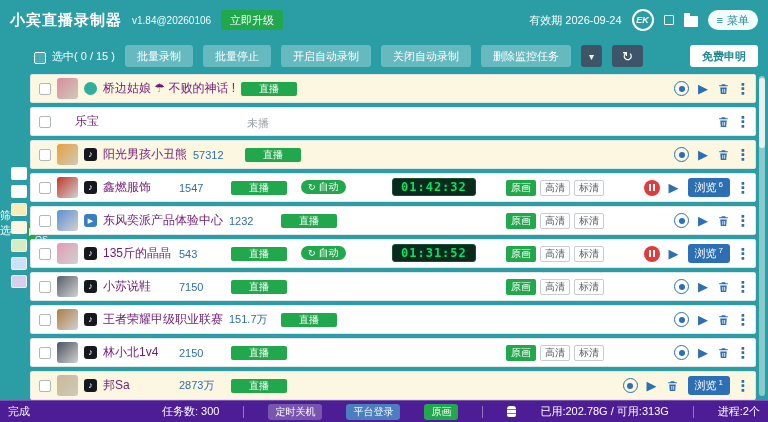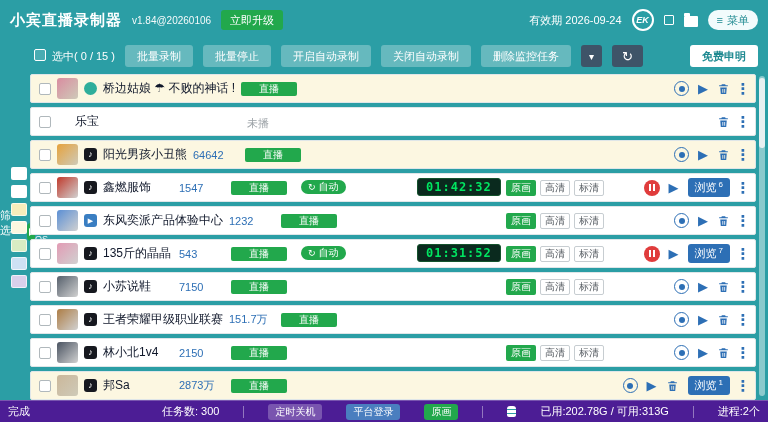--- a/index.html
+++ b/index.html
@@ -28,44 +28,44 @@
   .swatch { width:16px; height:13px; border-radius:2px; border:1px solid rgba(255,255,255,.65); display:block; cursor:pointer; }
   .side-logo { width:18px; height:18px; background:#22a84c; border-radius:4px; margin-top:10px; display:flex; align-items:center; justify-content:center; cursor:pointer; }
   .side-logo .tri { width:0; height:0; border-left:6px solid #fff; border-top:4px solid transparent; border-bottom:4px solid transparent; margin-left:2px; }
   .os-label { color:#eaf6f7; font-size:9px; margin-top:10px; display:flex; flex-direction:column; align-items:center; gap:3px; }
   .os-ic { width:10px; height:10px; background:#34555c; border-radius:2px; }
 
   .content { flex:1; position:relative; display:flex; flex-direction:column; }
 
   
   .toolbar { height:32px; display:flex; align-items:center; padding:0 10px 0 8px; gap:10px; color:#fff; }
-  .select-box { display:flex; align-items:flex-start; gap:6px; font-size:11px; cursor:pointer; white-space:nowrap; }
+  .select-box { display:flex; align-items:flex-end; gap:6px; font-size:11px; cursor:pointer; white-space:nowrap; }
   .tcb { width:12px; height:12px; border:1px solid #fff; border-radius:2px; background:rgba(255,255,255,.15); display:inline-block; }
   .tbtn { background:rgba(255,255,255,.28); border:none; color:#fff; height:22px; padding:0 12px; border-radius:3px; font-size:11px; font-family:inherit; cursor:pointer; white-space:nowrap; }
   .tbtn.dark { background:#3e5468; padding:0 8px; font-size:10px; }
   .tbtn.dark.refresh { font-size:13px; padding:0 10px; }
   .tbtn.light { background:#fff; color:#1f8a91; margin-left:auto; font-weight:bold;font-family:Liberation Mono, monospace; }
 
   
   .rows { flex:1; padding:2px 12px 0 4px; overflow:hidden; }
   .row { position:relative; height:29px; margin-bottom:4px; background:#fff; border:1px solid #dfe6e8; border-radius:2px; display:flex; align-items:center; padding-left:8px; gap:6px; }
   .row.hl { background:#fcf7e1; }
   .cb { width:12px; height:12px; background:#fff; border:1px solid #b0b8bc; border-radius:2px; flex:none; cursor:pointer; }
   .avatar { width:21px; height:21px; border-radius:3px; flex:none; }
   .plat { width:13px; height:13px; border-radius:3px; color:#fff; font-size:9px; line-height:13px; text-align:center; flex:none; }
   .plat.douyin { background:#16181f; }
   .plat.video { background:#3a7ec2; font-size:7px; }
   .plat.channels { background:#2fae9b; border-radius:50%; }
-  .name { font-size:12px; color:#0f172a; min-width:70px; white-space:nowrap; }
+  .name { font-size:12px; color:#701a75; min-width:70px; white-space:nowrap; }
   .count { font-size:11px; color:#2d6fb5; min-width:46px; white-space:nowrap; }
   .badge.live { background:#22a84c; color:#fff; font-size:10px; padding:2px 18px; border-radius:2px; line-height:1; }
   .offline { position:absolute; left:216px; top:8px; font-size:11px; color:#9aa0a5; }
   .badge.auto { position:absolute; left:270px; top:6px; background:#22a84c; color:#fff; font-size:10px; padding:2px 7px; border-radius:9px; display:flex; align-items:center; gap:3px; line-height:1; }
   .auto-ic { font-size:9px; }
-  .timer { position:absolute; left:386px; top:4px; background:#0a2a1e; color:#00e561; border:1px solid #14532d; border-radius:3px; font-family:"DejaVu Sans Mono",monospace; font-size:12px; font-weight:bold; padding:1px 8px; letter-spacing:1px; }
+  .timer { position:absolute; left:361px; top:4px; background:#0a2a1e; color:#00e561; border:1px solid #14532d; border-radius:3px; font-family:"DejaVu Sans Mono",monospace; font-size:12px; font-weight:bold; padding:1px 8px; letter-spacing:1px; }
   .quals { position:absolute; left:475px; top:6px; display:flex; gap:4px; }
   .q { font-size:10px; border-radius:2px; line-height:1; cursor:pointer; }
   .q.origin { background:#22a84c; color:#fff; padding:3px 5px; }
   .q.plain { background:#fff; border:1px solid #c7cdd1; color:#5a6066; padding:2px 4px; }
   .actions { position:absolute; right:8px; top:0; height:100%; display:flex; align-items:center; gap:9px; }
   .ic { display:flex; align-items:center; justify-content:center; cursor:pointer; }
   .ic.rec { width:15px; height:15px; border:1.5px solid #2d6fb5; border-radius:50%; }
   .ic.rec::after { content:""; width:6px; height:6px; background:#2d6fb5; border-radius:50%; }
   .ic.recing { width:16px; height:16px; background:#e03c3c; border-radius:50%; position:relative; }
   .ic.recing::before { content:""; position:absolute; left:5px; top:4.5px; width:2px; height:7px; background:#fff; box-shadow:4px 0 0 #fff; }
@@ -173,21 +173,21 @@
                 </svg>
               </span>
               <span class="ic more">⋮</span>
             </span>
           </div>
           <div class="row hl">
             <span class="cb"></span>
             <span class="avatar" style="background: linear-gradient(135deg, rgb(230, 162, 60), rgba(0, 0, 0, 0.18));"></span>
             <span class="plat douyin">♪</span>
             <span class="name">阳光男孩小丑熊</span>
-            <span class="count">64642</span>
+            <span class="count">57312</span>
             <span class="badge live">直播</span>
             <span class="actions">
               <span class="ic rec"></span>
               <span class="ic play">▶</span>
               <span class="ic del">
                 <svg viewBox="0 0 24 24">
                   <path d="M9 3h6l1 2h4v2H4V5h4l1-2zM6 9h12l-1 12H7L6 9zm4 3v7h1.5v-7H10zm3.5 0v7H15v-7h-1.5z"></path>
                 </svg>
               </span>
               <span class="ic more">⋮</span>

